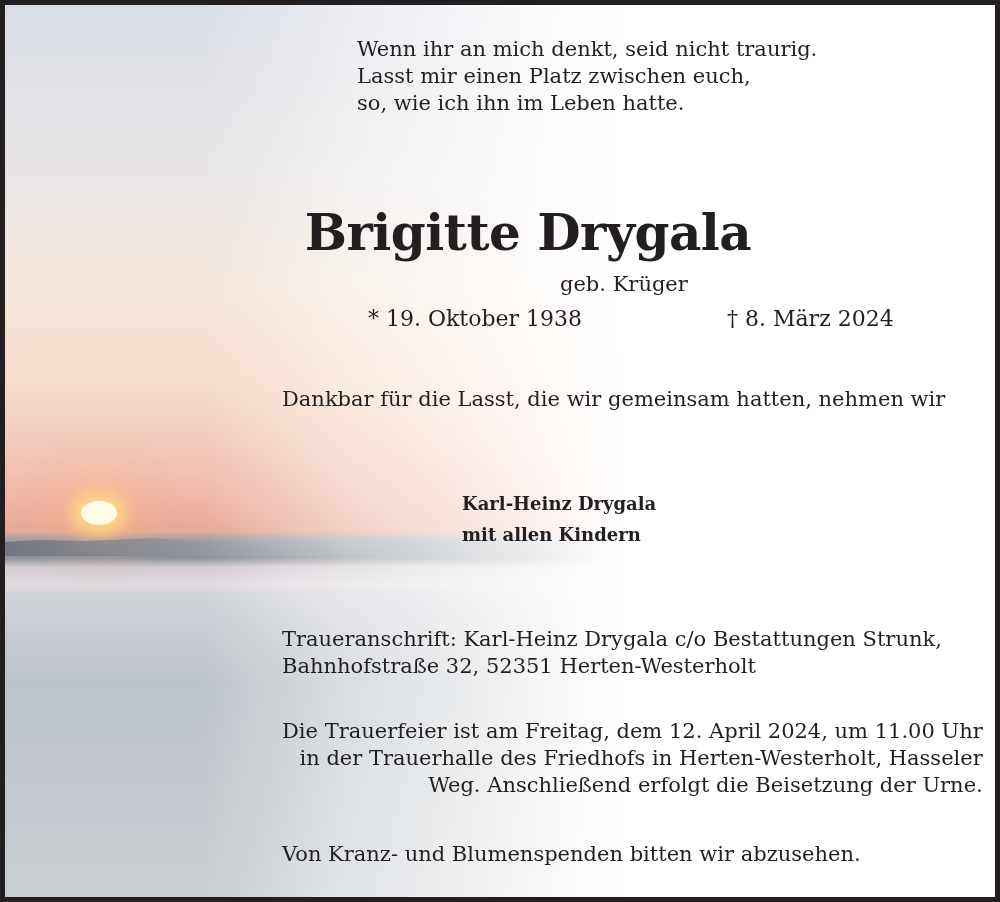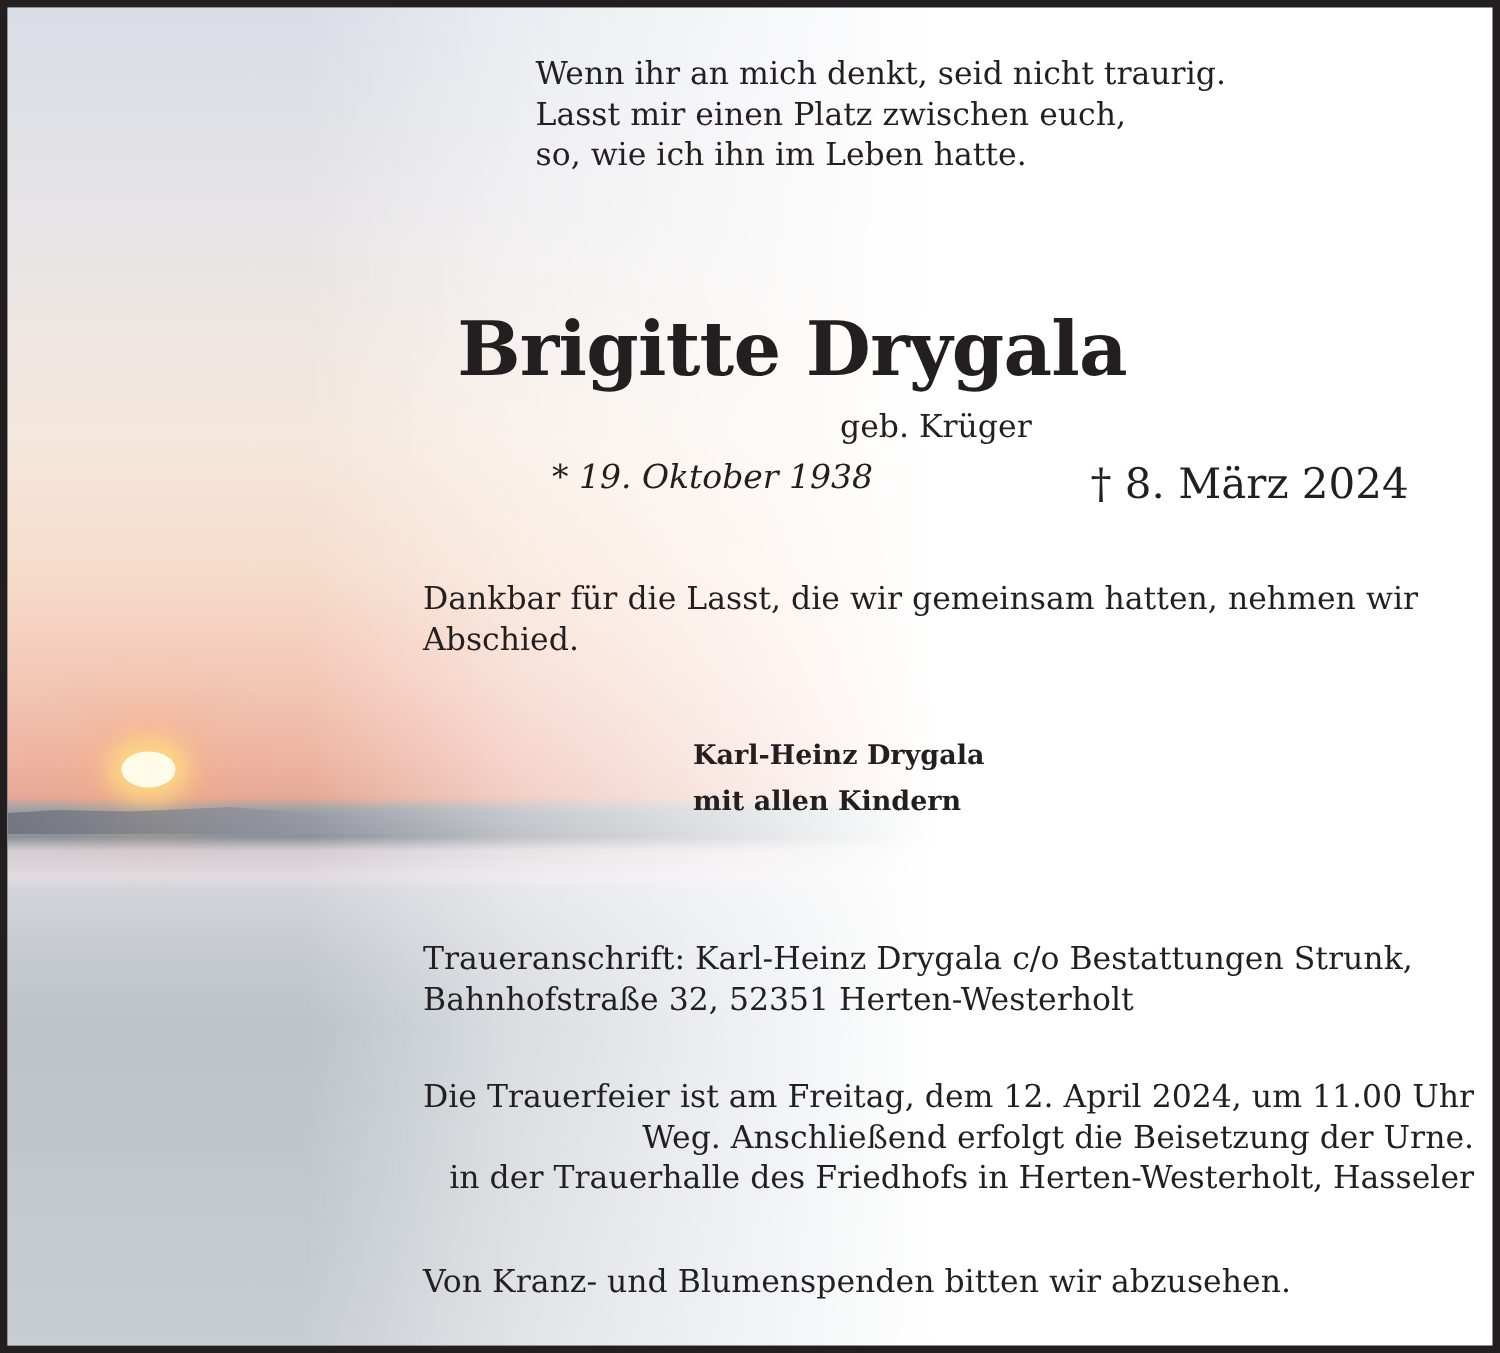--- a/index.html
+++ b/index.html
@@ -34,22 +34,22 @@
       clip-path: polygon(0 30%, 10% 20%, 25% 25%, 45% 10%, 60% 30%, 75% 40%, 90% 55%, 100% 70%, 100% 100%, 0 100%);
     }
     .text { position: absolute; font-size: 21px; line-height: 27px; white-space: nowrap; }
     .poem { left: 357px; top: 36px; }
     .name {
       position: absolute; left: 0; width: 1000px; text-align: center; top: 203px;
       font-family: "DejaVu Serif", serif; font-weight: bold; font-size: 50px;
       letter-spacing: -0.5px; margin-left: -1px; padding-left: 29px;
     }
     .born-name { position: absolute; left: 560px; top: 272px; font-size: 21px; }
-    .birth { position: absolute; left: 368px; top: 306px; font-size: 22px; font-style: italic; }
-    .death { position: absolute; left: 727px; top: 306px; font-size: 28px; }
+    .birth { position: absolute; left: 368px; top: 306px; font-size: 22px; }
+    .death { position: absolute; left: 727px; top: 306px; font-size: 22px; }
     .thanks { left: 282px; top: 386px; }
     .family {
       position: absolute; left: 462px; top: 488px; font-weight: bold;
       font-size: 18px; line-height: 31px; white-space: nowrap;
     }
     .address { left: 282px; top: 626px; }
     .ceremony { left: 282px; top: 718px; text-align: right; }
     .flowers { left: 282px; top: 841px; }
     .line { display: block; }
   </style>
@@ -69,32 +69,31 @@
   <span class="line">so, wie ich ihn im Leben hatte.</span>
 </div>
 
 <div class="name">Brigitte Drygala</div>
 <div class="born-name">geb. Krüger</div>
 <div class="birth">* 19. Oktober 1938</div>
 <div class="death">† 8. März 2024</div>
 
 <div class="text thanks">
   <span class="line">Dankbar für die Lasst, die wir gemeinsam hatten, nehmen wir</span>
-  <span class="line">Abschied.</span>
 </div>
 
 <div class="family">
   <span class="line">Karl-Heinz Drygala</span>
   <span class="line">mit allen Kindern</span>
 </div>
 
 <div class="text address">
   <span class="line">Traueranschrift: Karl-Heinz Drygala c/o Bestattungen Strunk,</span>
   <span class="line">Bahnhofstraße 32, 52351 Herten-Westerholt</span>
 </div>
 
 <div class="text ceremony">
   <span class="line">Die Trauerfeier ist am Freitag, dem 12. April 2024, um 11.00 Uhr</span>
+  <span class="line">in der Trauerhalle des Friedhofs in Herten-Westerholt, Hasseler</span>
   <span class="line">Weg. Anschließend erfolgt die Beisetzung der Urne.</span>
-  <span class="line">in der Trauerhalle des Friedhofs in Herten-Westerholt, Hasseler</span>
 </div>
 
 <div class="text flowers">Von Kranz- und Blumenspenden bitten wir abzusehen.</div>
 
 </body></html>

